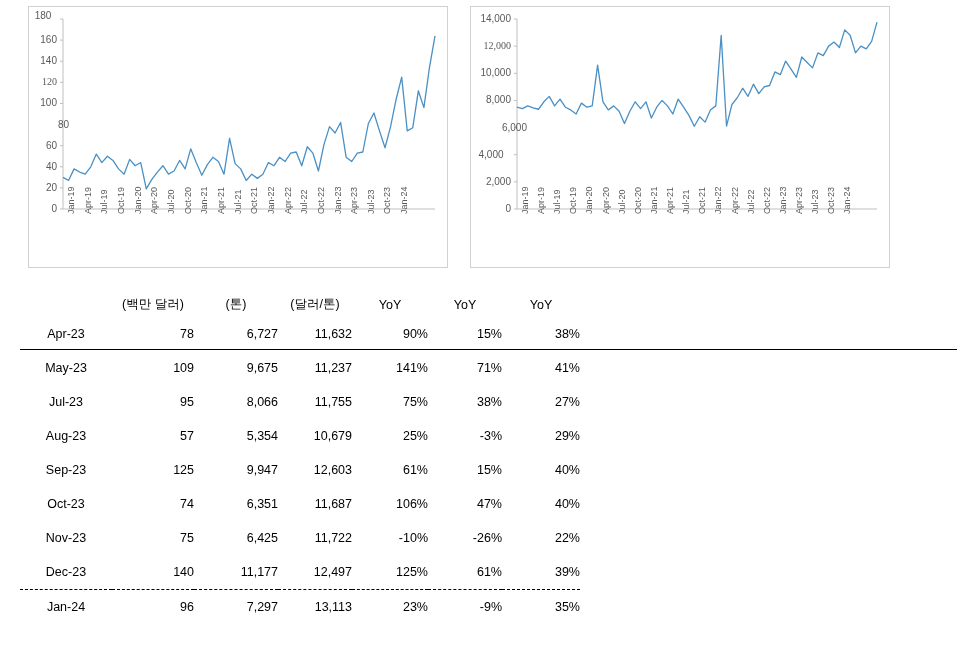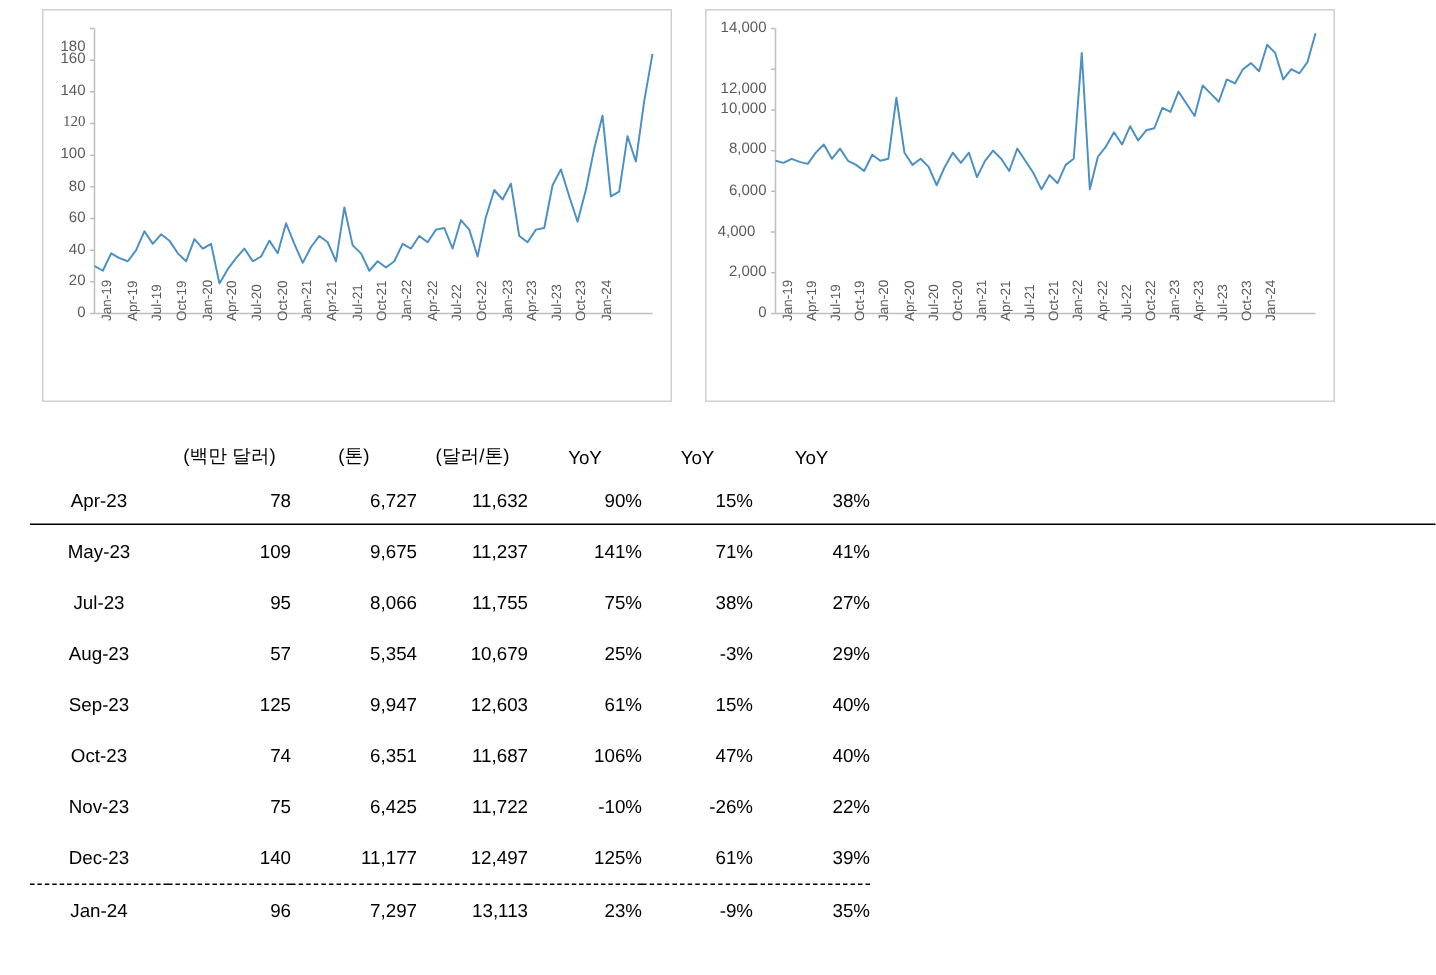--- a/index.html
+++ b/index.html
@@ -115,26 +115,26 @@
         <line x1="31" y1="75.33333333333334" x2="34" y2="75.33333333333334" stroke="#bfbfbf" stroke-width="1"></line>
         <line x1="31" y1="54.22222222222223" x2="34" y2="54.22222222222223" stroke="#bfbfbf" stroke-width="1"></line>
         <line x1="31" y1="33.111111111111114" x2="34" y2="33.111111111111114" stroke="#bfbfbf" stroke-width="1"></line>
         <line x1="31" y1="12" x2="34" y2="12" stroke="#bfbfbf" stroke-width="1"></line>
         <path d="M34.00 170.33 L39.55 173.50 L45.10 161.89 L50.66 165.06 L56.21 167.17 L61.76 159.78 L67.31 147.11 L72.87 155.56 L78.42 149.22 L83.97 153.44 L89.52 161.89 L95.07 167.17 L100.63 152.39 L106.18 158.72 L111.73 155.56 L117.28 181.94 L122.84 172.44 L128.39 165.06 L133.94 158.72 L139.49 167.17 L145.04 164.00 L150.60 153.44 L156.15 161.89 L161.70 141.83 L167.25 155.56 L172.81 168.22 L178.36 157.67 L183.91 150.28 L189.46 154.50 L195.01 167.17 L200.57 131.28 L206.12 156.61 L211.67 161.89 L217.22 173.50 L222.78 167.17 L228.33 171.39 L233.88 167.17 L239.43 155.56 L244.99 158.72 L250.54 150.28 L256.09 154.50 L261.64 146.06 L267.19 145.00 L272.75 158.72 L278.30 139.72 L283.85 146.06 L289.40 164.00 L294.96 137.61 L300.51 119.67 L306.06 126.00 L311.61 115.44 L317.16 150.28 L322.72 154.50 L328.27 146.06 L333.82 145.00 L339.37 116.50 L344.93 105.94 L350.48 123.89 L356.03 140.78 L361.58 119.67 L367.13 92.22 L372.69 70.06 L378.24 123.89 L383.79 120.72 L389.34 83.78 L394.90 100.67 L400.45 60.56 L406.00 28.89" fill="none" stroke="#4A90C4" stroke-width="1.3" stroke-linejoin="round"></path>
       </svg>
       <div class="ytick" style="left: 0px; width: 28px; top: 197px;">0</div>
       <div class="ytick" style="left: 0px; width: 28px; top: 175.889px;">20</div>
       <div class="ytick" style="left: 0px; width: 28px; top: 154.778px;">40</div>
       <div class="ytick" style="left: 0px; width: 28px; top: 133.667px;">60</div>
-      <div class="ytick" style="left: 0px; width: 28px; top: 112.556px;">80</div>
+      <div class="ytick" style="left: 12px; width: 28px; top: 112.556px;">80</div>
       <div class="ytick" style="left: 0px; width: 28px; top: 91.4444px;">100</div>
       <div class="ytick" style="left: 0px; width: 28px; top: 70.3333px; font-family: Liberation Serif, serif;">120</div>
       <div class="ytick" style="left: 0px; width: 28px; top: 49.2222px;">140</div>
       <div class="ytick" style="left: 0px; width: 28px; top: 28.1111px;">160</div>
-      <div class="ytick" style="left: 0px; width: 28px; top: 20px;">180</div>
+      <div class="ytick" style="left: 0px; width: 28px; top: 4px; text-align: center;">180</div>
       <div class="xtick" style="left: 38px; top: 207px;">Jan-19</div>
       <div class="xtick" style="left: 54.6567px; top: 207px;">Apr-19</div>
       <div class="xtick" style="left: 71.3134px; top: 207px;">Jul-19</div>
       <div class="xtick" style="left: 87.9701px; top: 207px;">Oct-19</div>
       <div class="xtick" style="left: 104.627px; top: 207px;">Jan-20</div>
       <div class="xtick" style="left: 121.284px; top: 207px;">Apr-20</div>
       <div class="xtick" style="left: 137.94px; top: 207px;">Jul-20</div>
       <div class="xtick" style="left: 154.597px; top: 207px;">Oct-20</div>
       <div class="xtick" style="left: 171.254px; top: 207px;">Jan-21</div>
       <div class="xtick" style="left: 187.91px; top: 207px;">Apr-21</div>
@@ -163,24 +163,24 @@
         <line x1="43" y1="120.57142857142857" x2="46" y2="120.57142857142857" stroke="#bfbfbf" stroke-width="1"></line>
         <line x1="43" y1="93.42857142857143" x2="46" y2="93.42857142857143" stroke="#bfbfbf" stroke-width="1"></line>
         <line x1="43" y1="66.28571428571428" x2="46" y2="66.28571428571428" stroke="#bfbfbf" stroke-width="1"></line>
         <line x1="43" y1="39.14285714285714" x2="46" y2="39.14285714285714" stroke="#bfbfbf" stroke-width="1"></line>
         <line x1="43" y1="12" x2="46" y2="12" stroke="#bfbfbf" stroke-width="1"></line>
         <path d="M46.00 100.21 L51.37 101.57 L56.75 98.86 L62.12 100.89 L67.49 102.25 L72.87 94.79 L78.24 89.36 L83.61 98.86 L88.99 92.07 L94.36 100.21 L99.73 102.93 L105.10 107.00 L110.48 96.14 L115.85 100.21 L121.22 98.86 L126.60 58.14 L131.97 94.79 L137.34 102.93 L142.72 98.86 L148.09 104.29 L153.46 116.50 L158.84 104.29 L164.21 94.79 L169.58 101.57 L174.96 94.79 L180.33 111.07 L185.70 100.21 L191.07 93.43 L196.45 98.86 L201.82 107.00 L207.19 92.07 L212.57 100.21 L217.94 108.36 L223.31 119.21 L228.69 109.71 L234.06 115.14 L239.43 102.93 L244.81 98.86 L250.18 28.29 L255.55 119.21 L260.93 97.50 L266.30 90.71 L271.67 81.21 L277.04 89.36 L282.42 77.14 L287.79 86.64 L293.16 79.86 L298.54 78.50 L303.91 64.93 L309.28 67.64 L314.66 54.07 L320.03 62.21 L325.40 70.36 L330.78 50.00 L336.15 55.43 L341.52 60.86 L346.90 45.93 L352.27 48.64 L357.64 39.14 L363.01 35.07 L368.39 40.50 L373.76 22.86 L379.13 28.29 L384.51 45.93 L389.88 39.14 L395.25 41.86 L400.63 34.45 L406.00 15.16" fill="none" stroke="#4A90C4" stroke-width="1.3" stroke-linejoin="round"></path>
       </svg>
       <div class="ytick" style="left: 0px; width: 40px; top: 197px;">0</div>
       <div class="ytick" style="left: 0px; width: 40px; top: 169.857px;">2,000</div>
       <div class="ytick" style="left: 0px; width: 40px; top: 142.714px; text-align: center;">4,000</div>
-      <div class="ytick" style="left: 0px; width: 40px; top: 115.571px;">6,000</div>
+      <div class="ytick" style="left: 16px; width: 40px; top: 115.571px;">6,000</div>
       <div class="ytick" style="left: 0px; width: 40px; top: 88.4286px;">8,000</div>
       <div class="ytick" style="left: 0px; width: 40px; top: 61.2857px;">10,000</div>
-      <div class="ytick" style="left: 0px; width: 40px; top: 48px;">12,000</div>
+      <div class="ytick" style="left: 0px; width: 40px; top: 34px; font-family: Liberation Serif, serif;">12,000</div>
       <div class="ytick" style="left: 0px; width: 40px; top: 7px;">14,000</div>
       <div class="xtick" style="left: 50px; top: 207px;">Jan-19</div>
       <div class="xtick" style="left: 66.1194px; top: 207px;">Apr-19</div>
       <div class="xtick" style="left: 82.2388px; top: 207px;">Jul-19</div>
       <div class="xtick" style="left: 98.3582px; top: 207px;">Oct-19</div>
       <div class="xtick" style="left: 114.478px; top: 207px;">Jan-20</div>
       <div class="xtick" style="left: 130.597px; top: 207px;">Apr-20</div>
       <div class="xtick" style="left: 146.716px; top: 207px;">Jul-20</div>
       <div class="xtick" style="left: 162.836px; top: 207px;">Oct-20</div>
       <div class="xtick" style="left: 178.955px; top: 207px;">Jan-21</div>

